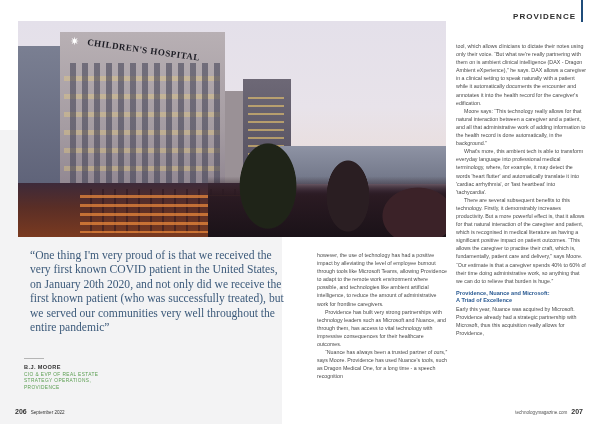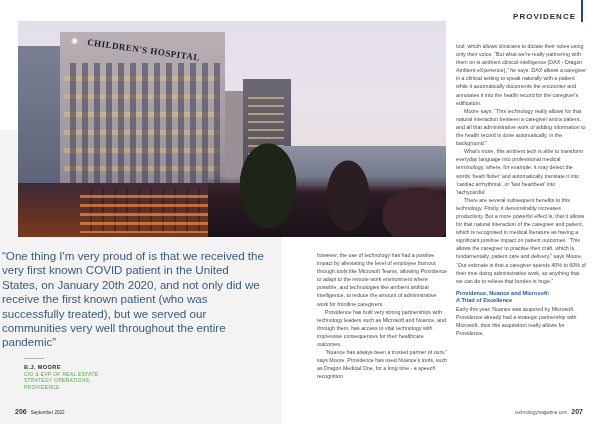--- a/index.html
+++ b/index.html
@@ -71,22 +71,22 @@
 
     .section-tag {
       position: absolute; right: 24px; top: 12px; font-size: 8px; font-weight: bold;
       letter-spacing: 1px; color: #2d2d2d;
     }
     .section-rule {
       position: absolute; left: 581px; top: 0; width: 1.5px; height: 22px; background: #1f4c7a;
     }
 
     .quote {
-      position: absolute; left: 2px; top: 249px; width: 262px;
-      font-size: 11.6px; line-height: 14.4px; color: #3c5a7a;
+      position: absolute; left: 30px; top: 249px; width: 262px;
+      font-size: 11.6px; line-height: 14.4px; color: #3c5a7a; font-family: Liberation Serif, serif;
     }
     .quote-rule { position: absolute; left: 24px; top: 358px; width: 20px; height: 1px; background: #b5b5b5; }
     .attr-name { position: absolute; left: 24px; top: 364px; font-size: 5.6px; font-weight: bold; color: #333; letter-spacing: 0.4px; }
     .attr-role {
       position: absolute; left: 24px; top: 372px; font-size: 4.8px; line-height: 6.4px;
       color: #5a9e50; letter-spacing: 0.4px;
     }
     .folio-left { position: absolute; left: 15px; top: 408px; font-size: 6.5px; color: #333; }
     .folio-left b { font-weight: bold; font-size: 7px; margin-right: 4px; }
     .folio-left span { font-size: 4.6px; }

